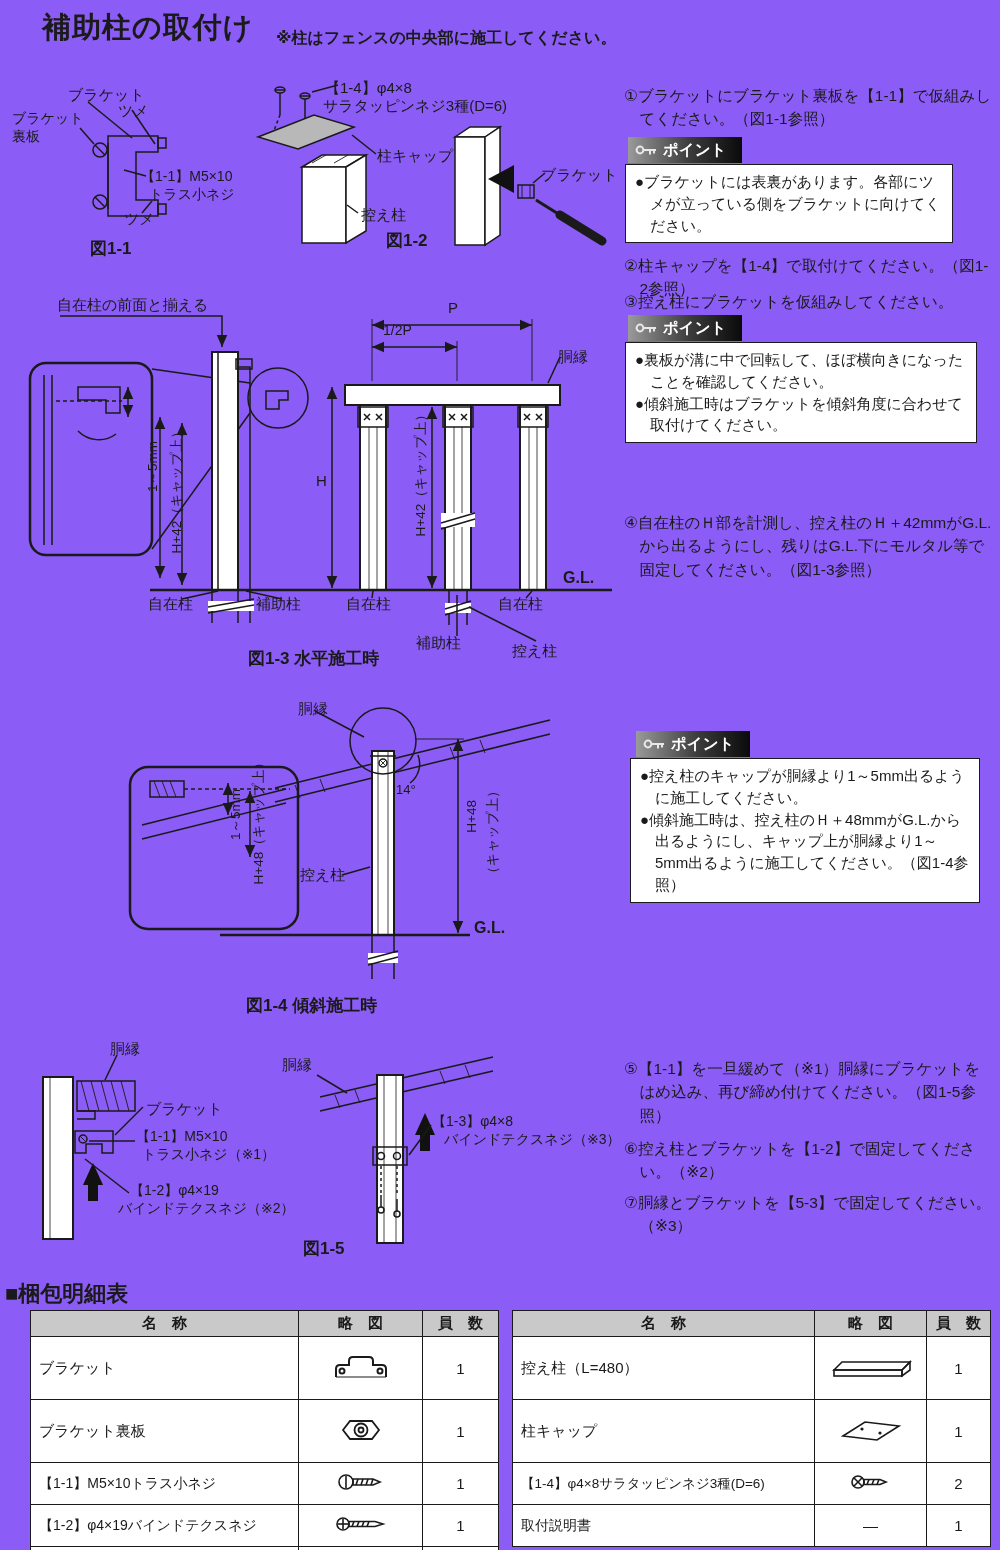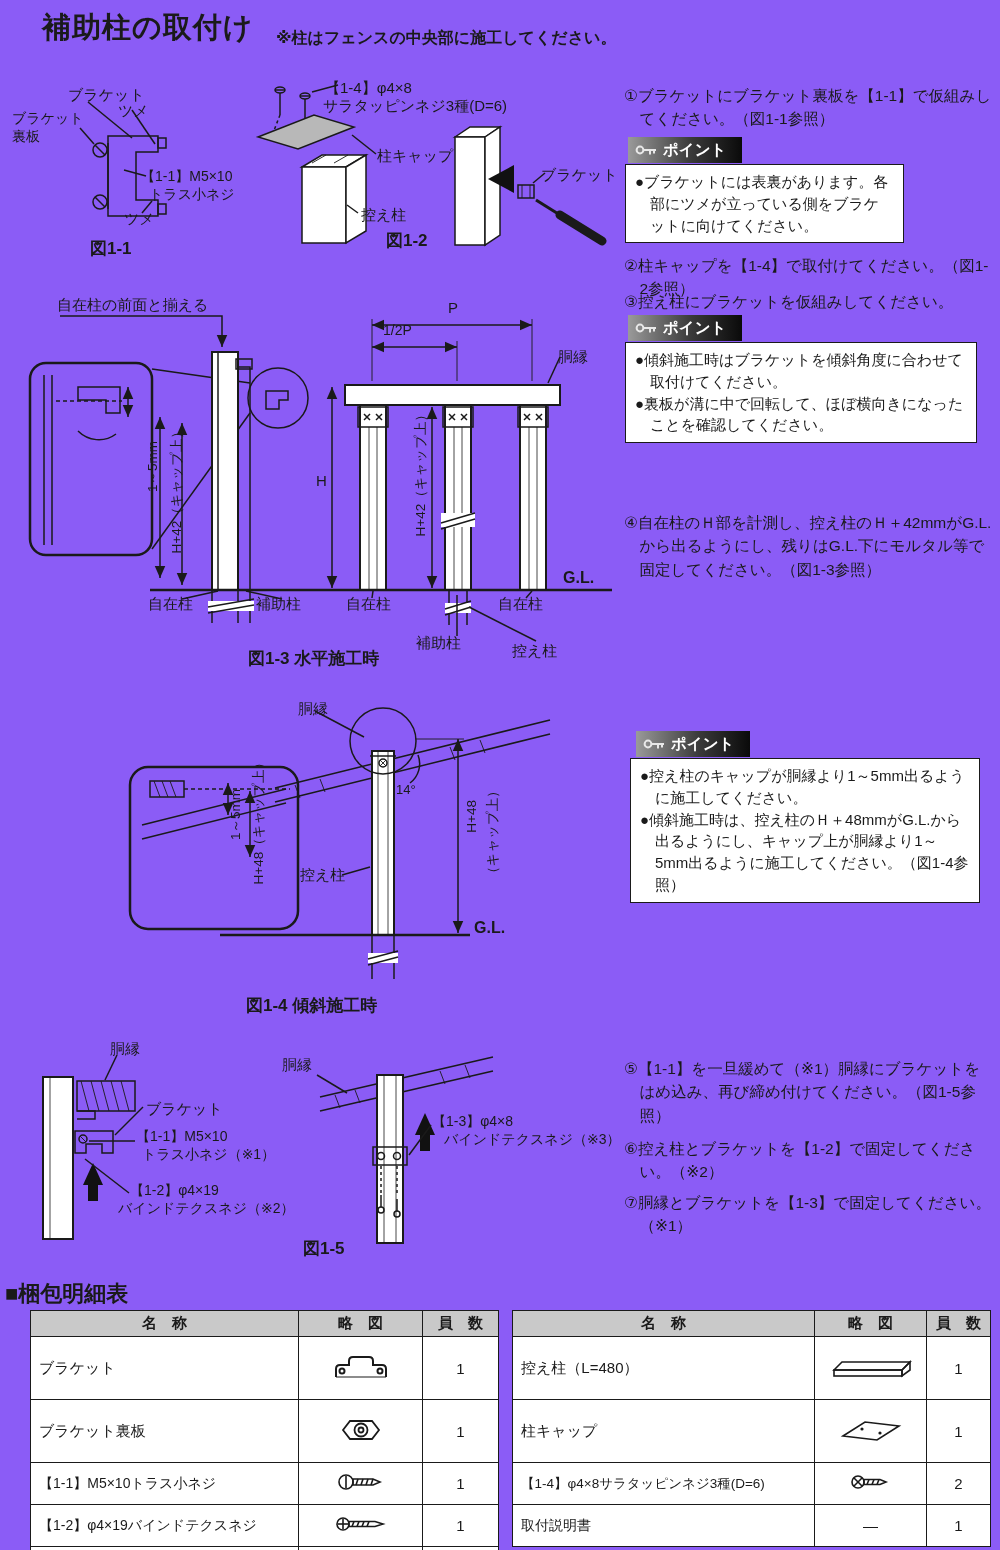--- a/index.html
+++ b/index.html
@@ -361,41 +361,41 @@
     <svg width="22" height="14" viewBox="0 0 22 14">
       <g stroke="#e8e8e8" stroke-width="2" fill="none">
         <circle cx="5" cy="7" r="3.4"></circle>
           <line x1="8.4" y1="7" x2="21" y2="7"></line>
         <line x1="15" y1="7" x2="15" y2="11.5"></line>
           <line x1="19" y1="7" x2="19" y2="10.5"></line>
       </g>
     </svg>
     <span>ポイント</span>
   </div>
-  <div class="point-body" style="left:625px; top:164px; width:279px;">
+  <div class="point-body" style="left:625px; top:164px; width:328px;">
     <p class="bullet">●ブラケットには表裏があります。各部にツメが立っている側をブラケットに向けてください。</p>
   </div>
 
   <div class="step" style="left:624px; top:254px;">②柱キャップを【1-4】で取付けてください。（図1-2参照）</div>
   <div class="step" style="left:624px; top:290px;">③控え柱にブラケットを仮組みしてください。</div>
 
   <div class="point-tag" style="left:628px; top:315px;">
     <svg width="22" height="14" viewBox="0 0 22 14">
       <g stroke="#e8e8e8" stroke-width="2" fill="none">
         <circle cx="5" cy="7" r="3.4"></circle>
           <line x1="8.4" y1="7" x2="21" y2="7"></line>
         <line x1="15" y1="7" x2="15" y2="11.5"></line>
           <line x1="19" y1="7" x2="19" y2="10.5"></line>
       </g>
     </svg>
     <span>ポイント</span>
   </div>
   <div class="point-body" style="left:625px; top:342px; width:352px;">
+    <p class="bullet">●裏板が溝に中で回転して、ほぼ横向きになったことを確認してください。</p>
     <p class="bullet">●傾斜施工時はブラケットを傾斜角度に合わせて取付けてください。</p>
-    <p class="bullet">●裏板が溝に中で回転して、ほぼ横向きになったことを確認してください。</p>
   </div>
 
   <div class="step" style="left:624px; top:511px;">④自在柱のＨ部を計測し、控え柱のＨ＋42mmがG.L.から出るようにし、残りはG.L.下にモルタル等で固定してください。（図1-3参照）</div>
 
   <div class="point-tag" style="left:636px; top:731px;">
     <svg width="22" height="14" viewBox="0 0 22 14">
       <g stroke="#e8e8e8" stroke-width="2" fill="none">
         <circle cx="5" cy="7" r="3.4"></circle>
           <line x1="8.4" y1="7" x2="21" y2="7"></line>
         <line x1="15" y1="7" x2="15" y2="11.5"></line>
@@ -404,21 +404,21 @@
     </svg>
     <span>ポイント</span>
   </div>
   <div class="point-body" style="left:630px; top:758px; width:350px;">
     <p class="bullet">●控え柱のキャップが胴縁より1～5mm出るように施工してください。</p>
     <p class="bullet">●傾斜施工時は、控え柱のＨ＋48mmがG.L.から出るようにし、キャップ上が胴縁より1～5mm出るように施工してください。（図1-4参照）</p>
   </div>
 
   <div class="step" style="left:624px; top:1057px;">⑤【1-1】を一旦緩めて（※1）胴縁にブラケットをはめ込み、再び締め付けてください。（図1-5参照）</div>
   <div class="step" style="left:624px; top:1137px;">⑥控え柱とブラケットを【1-2】で固定してください。（※2）</div>
-  <div class="step" style="left:624px; top:1191px;">⑦胴縁とブラケットを【1-3】で固定してください。（※1）</div>
+  <div class="step" style="left:624px; top:1191px;">⑦胴縁とブラケットを【5-3】で固定してください。（※3）</div>
 
   <div class="packing-title">■梱包明細表</div>
 
   <table class="ptable" style="left:30px; top:1310px; width:468px;">
     <colgroup>
         <col style="width:268px">
         <col style="width:124px">
         <col style="width:76px">
       </colgroup>
     <thead>

